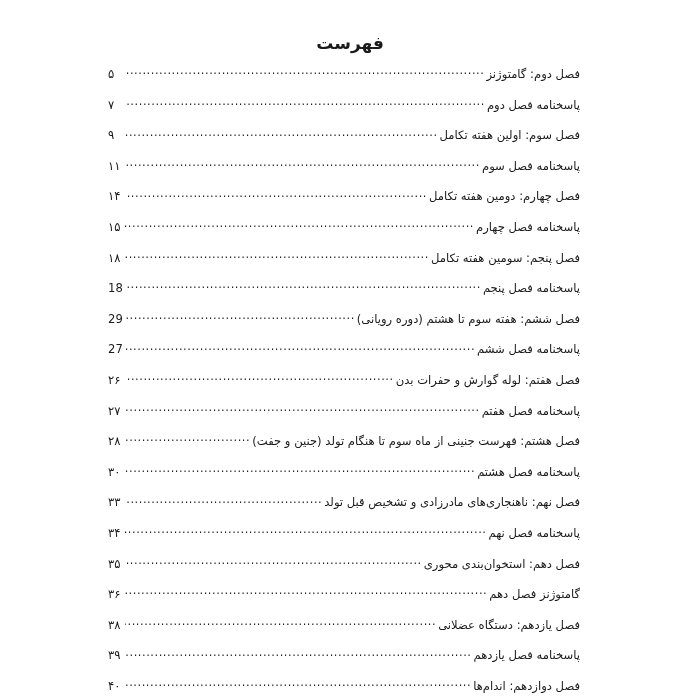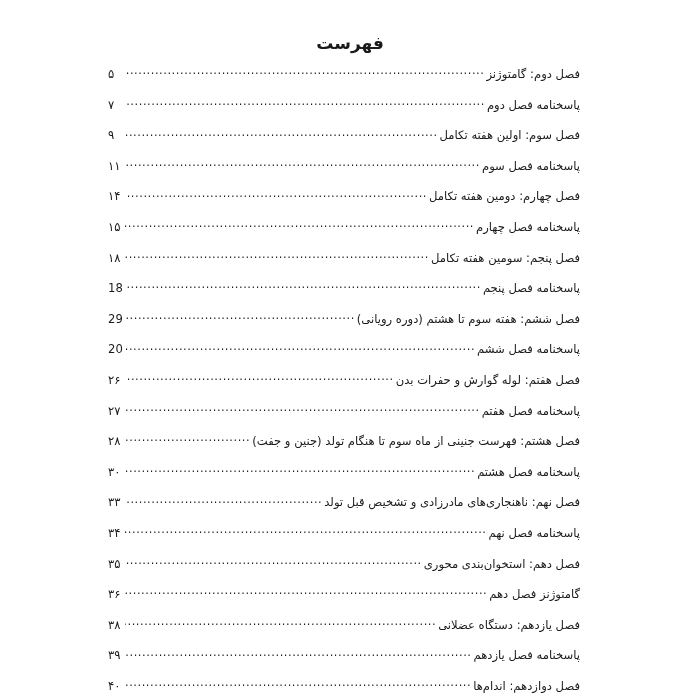--- a/index.html
+++ b/index.html
@@ -159,21 +159,21 @@
         <span class="toc-page">18</span>
       </div>
       <div class="toc-row">
         <span class="toc-text">فصل ششم: هفته سوم تا هشتم (دوره رویانی)</span>
         <span class="toc-leader"></span>
         <span class="toc-page">29</span>
       </div>
       <div class="toc-row">
         <span class="toc-text">پاسخنامه فصل ششم</span>
         <span class="toc-leader"></span>
-        <span class="toc-page">20</span>
+        <span class="toc-page">27</span>
       </div>
       <div class="toc-row">
         <span class="toc-text">فصل هفتم: لوله گوارش و حفرات بدن</span>
         <span class="toc-leader"></span>
         <span class="toc-page">۲۶</span>
       </div>
       <div class="toc-row">
         <span class="toc-text">پاسخنامه فصل هفتم</span>
         <span class="toc-leader"></span>
         <span class="toc-page">۲۷</span>

